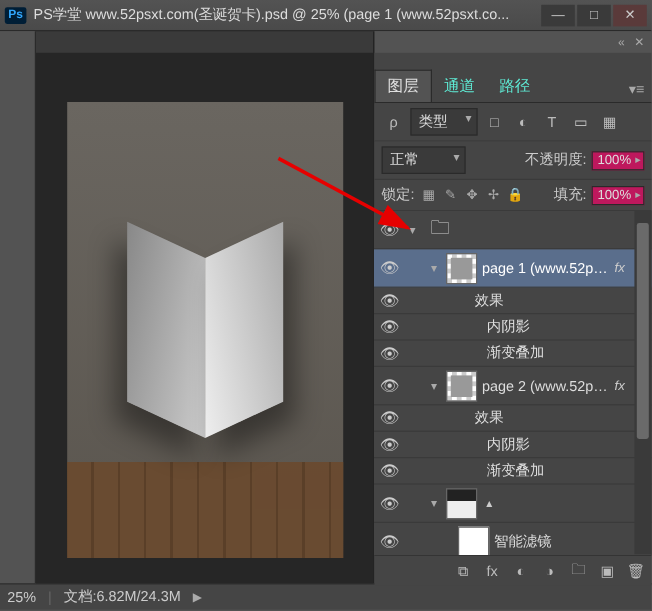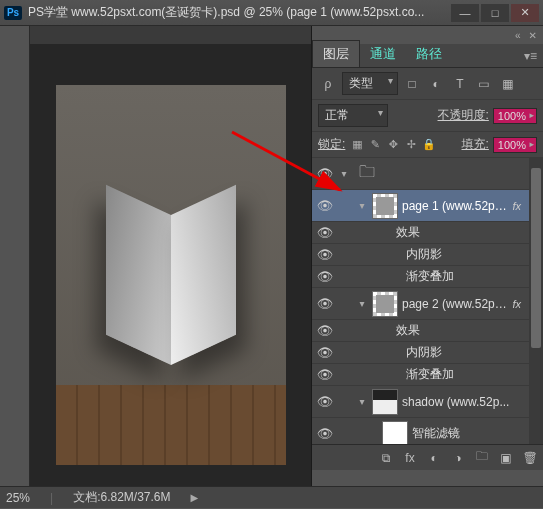--- a/index.html
+++ b/index.html
@@ -24,33 +24,33 @@
 .doc { width:230px; height:380px; background:linear-gradient(#6a6660,#5a554e); position:relative; margin-top:20px; }
 .floor { position:absolute; bottom:0; left:0; right:0; height:80px; background:repeating-linear-gradient(90deg,#6b4a2e 0 20px,#5a3d24 20px 22px),linear-gradient(#4a3520,#3a2818); opacity:.9; }
 .card { position:absolute; left:50%; top:50%; transform:translate(-50%,-40%); width:130px; height:150px; }
 .card-left { position:absolute; left:0; top:0; width:65px; height:150px; background:linear-gradient(100deg,#888,#ccc); transform:skewY(25deg); transform-origin:right; box-shadow:-10px 20px 20px rgba(0,0,0,.4); }
 .card-right { position:absolute; right:0; top:0; width:65px; height:150px; background:linear-gradient(-100deg,#aaa,#eee); transform:skewY(-25deg); transform-origin:left; box-shadow:10px 20px 20px rgba(0,0,0,.4); }
 
 
 .panels { width:232px; background:#535353; border-left:1px solid #1a1a1a; position:relative; }
 .panel-topbar { height:18px; display:flex; justify-content:flex-end; align-items:center; padding-right:6px; color:#aaa; font-size:10px; gap:8px; }
 .panel-mini-icon { cursor:pointer; }
-.panel-tabs { height:24px; background:#454545; display:flex; align-items:flex-end; border-bottom:1px solid #2a2a2a; }
+.panel-tabs { height:42px; background:#454545; display:flex; align-items:flex-end; border-bottom:1px solid #2a2a2a; }
 .panel-tab { padding:4px 10px; font-size:13px; color:#5eead4; cursor:pointer; }
 .panel-tab.active { background:#535353; color:#e0e0e0; border-top:1px solid #2a2a2a; border-left:1px solid #2a2a2a; border-right:1px solid #2a2a2a; }
 .panel-menu { margin-left:auto; padding:4px 6px; color:#aaa; cursor:pointer; font-size:12px; }
 
 
 .row { display:flex; align-items:center; padding:4px 6px; gap:4px; border-bottom:1px solid #3a3a3a; background:#454545; }
 .combobox { background:#3a3a3a; color:#ddd; font-size:12px; padding:2px 16px 2px 6px; border:1px solid #2a2a2a; position:relative; cursor:pointer; min-width:56px; }
 .combobox::after { content:"▾"; position:absolute; right:4px; top:2px; font-size:10px; color:#aaa; }
 .icon-btn { width:20px; height:18px; display:flex; align-items:center; justify-content:center; color:#bbb; font-size:12px; cursor:pointer; }
 
 
-.row .lbl { color:#ccc; font-size:12px; white-space:nowrap;text-decoration:underline; }
+.row .lbl { color:#ccc; font-size:12px; white-space:nowrap; }
 .pct-box { background:#be185d; border:1px solid #2a2a2a; color:#ddd; font-size:11px; padding:1px 10px 1px 4px; position:relative; cursor:pointer; min-width:42px; text-align:right; }
 .pct-box::after { content:"▸"; position:absolute; right:2px; top:1px; font-size:9px; color:#aaa; }
 .flex-spacer { flex:1; }
 .lock-icons { display:flex; gap:2px; }
 .lock-ic { width:16px; height:16px; display:flex; align-items:center; justify-content:center; color:#aaa; font-size:11px; cursor:pointer; }
 
 
 .layers { background:#454545; overflow-y:auto; height:286px; position:relative; }
 .layer-row { display:flex; align-items:center; height:32px; padding:0 4px; color:#ddd; font-size:12px; gap:4px; border-bottom:1px solid #3a3a3a; cursor:pointer; }
 .layer-row.selected { background:#5a6e8c; color:#fff; }
@@ -72,21 +72,21 @@
 
 
 .panel-bottom { height:26px; background:#454545; border-top:1px solid #2a2a2a; display:flex; align-items:center; justify-content:flex-end; padding:0 4px; gap:6px; }
 .pb-ic { width:18px; height:18px; color:#bbb; display:flex; align-items:center; justify-content:center; font-size:12px; cursor:pointer; }
 
 
 .red-arrow { position:absolute; pointer-events:none; left:232px; top:132px; z-index:50; }
 .red-arrow svg { overflow:visible; }
 
 
-.status { height:22px; background:#454545; border-top:1px solid #2a2a2a; display:flex; align-items:center; color:#ccc; font-size:12px; padding:0 6px; gap:20px; }
+.status { height:22px; background:#454545; border-top:1px solid #2a2a2a; display:flex; align-items:center; color:#ccc; font-size:12px; padding:0 6px; gap:10px; }
 .status .sep { color:#666; }
 .status .arrow-r { color:#aaa; font-size:10px; cursor:pointer; }
 </style>
 </head>
 <body>
 
 <div class="titlebar">
   <div class="ps-icon">Ps</div>
   <div class="title">PS学堂 www.52psxt.com(圣诞贺卡).psd @ 25% (page 1 (www.52psxt.co...</div>
   <div class="winbtns">
@@ -211,21 +211,20 @@
         <span class="eye">👁</span>
         <span class="indent" style="width:64px"></span>
         <span class="layer-name">渐变叠加</span>
       </div>
 
       <div class="layer-row">
         <span class="eye">👁</span>
         <span class="indent" style="width:14px"></span>
         <span class="arrow-t">▾</span>
         <span class="thumb shadow-t"></span>
-        <span class="layer-name">shadow (www.52p...</span>
         <span class="chev">▴</span>
       </div>
       <div class="layer-row">
         <span class="eye">👁</span>
         <span class="indent" style="width:40px"></span>
         <span class="thumb white"></span>
         <span class="layer-name">智能滤镜</span>
       </div>
 
       <div class="scrollbar-v">
@@ -252,15 +251,15 @@
           <path d="M0,0 L0,6 L9,3 z" fill="#e60000"></path>
         </marker>
       </defs>
     <line x1="0" y1="0" x2="108" y2="58" stroke="#e60000" stroke-width="3" marker-end="url(#ah)"></line>
   </svg>
 </div>
 
 <div class="status">
   <span>25%</span>
   <span class="sep">|</span>
-  <span>文档:6.82M/37.6M</span>
+  <span>文档:6.82M/24.3M</span>
   <span class="arrow-r">▶</span>
 </div>
 
 </body></html>

